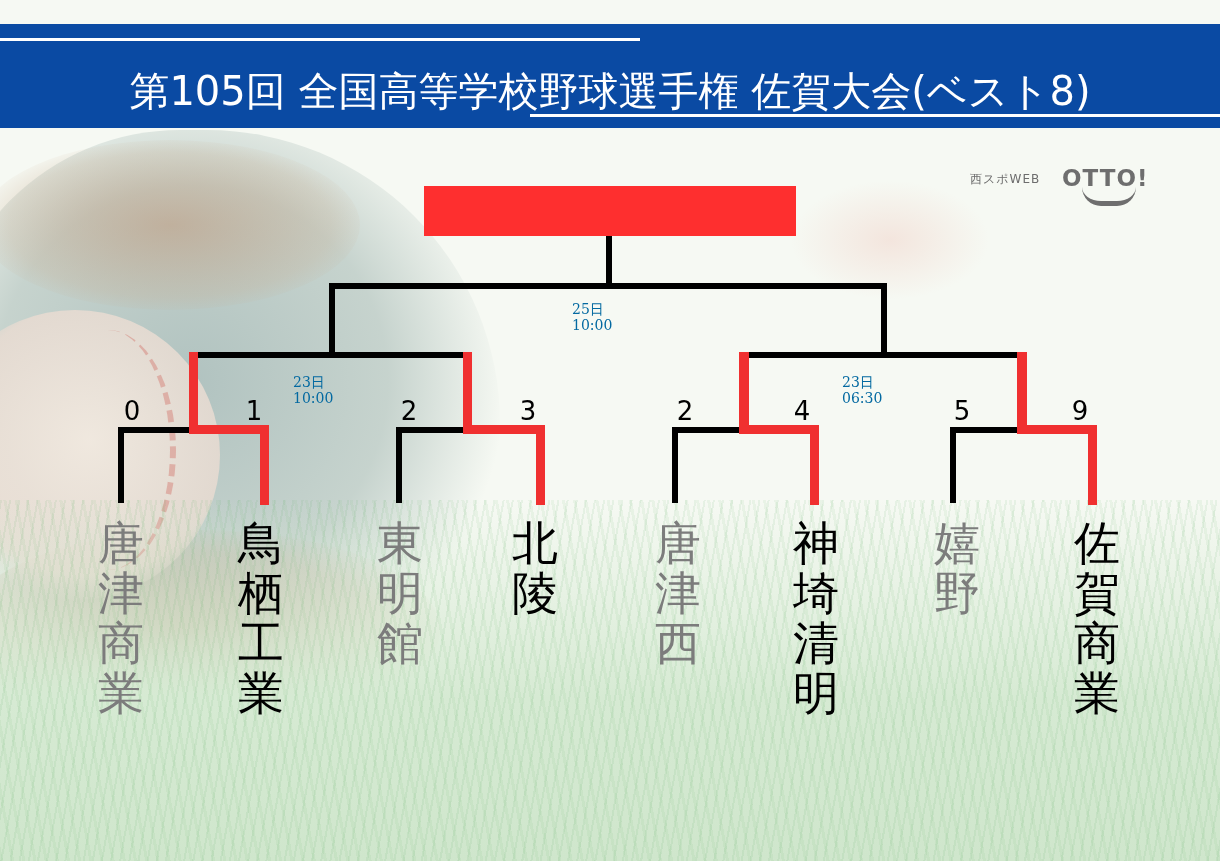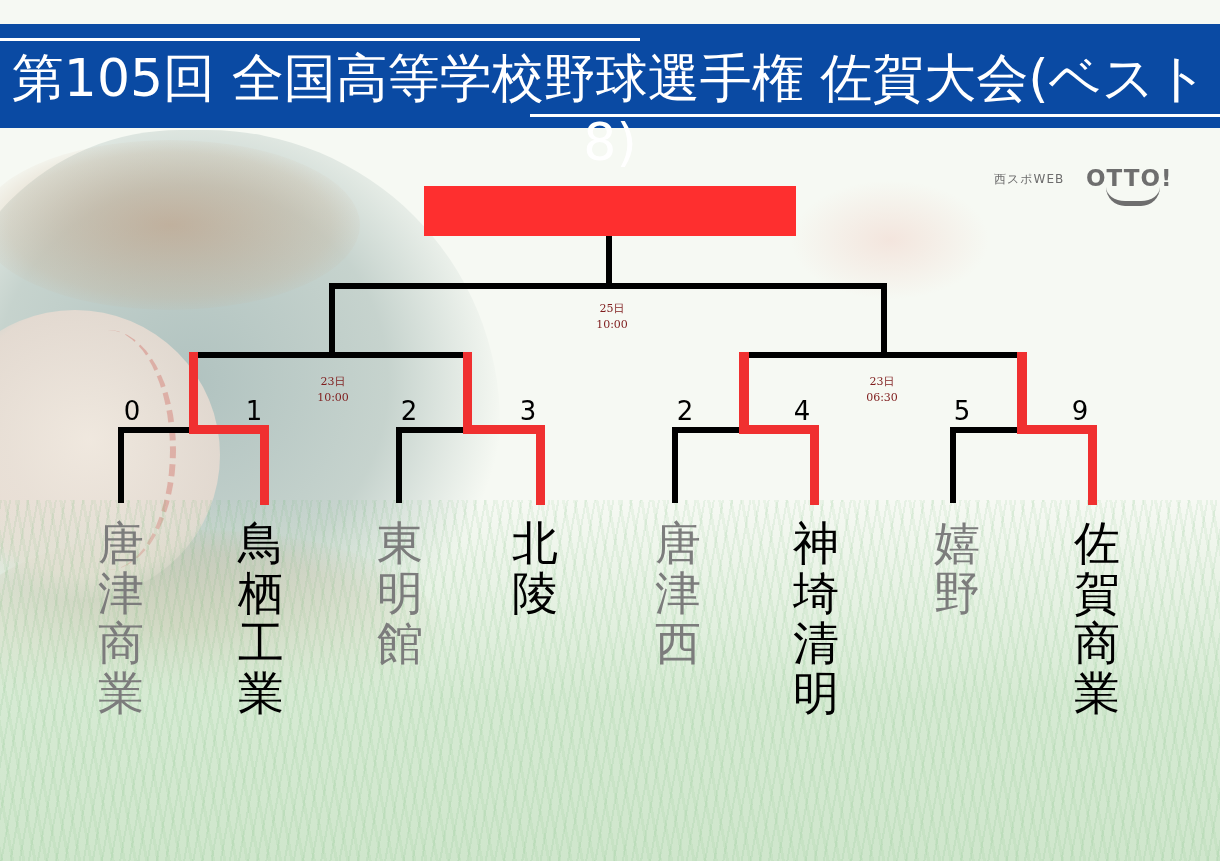--- a/index.html
+++ b/index.html
@@ -45,42 +45,42 @@
   .header-band {
     position:absolute; left:0; top:24px; width:1220px; height:104px; background:#0a4aa3;
   }
   .header-line-top {
     position:absolute; left:0; top:38px; width:640px; height:3px; background:#ffffff;
   }
   .header-line-bottom {
     position:absolute; left:530px; top:114px; width:690px; height:3px; background:#ffffff;
   }
   .header-title {
-    position:absolute; left:0; top:46px; width:1220px; text-align:center;
-    color:#ffffff; font-size:52px; line-height:64px; letter-spacing:0px;
+    position:absolute; left:0; top:59px; width:1220px; text-align:center;
+    color:#ffffff; font-size:40px; line-height:64px; letter-spacing:0px;
     font-family:"DejaVu Sans","Liberation Sans",sans-serif;
   }
 
   
-  .logo { position:absolute; left:970px; top:165px; height:45px; width:200px;margin-left:24px; }
+  .logo { position:absolute; left:970px; top:165px; height:45px; width:200px; }
   .logo-small { position:absolute; left:0; top:6px; font-size:12px; color:#6d6d6d; letter-spacing:1px; }
   .logo-big { position:absolute; left:92px; top:0; font-size:23px; font-weight:bold; color:#6e6e6e; letter-spacing:1px; }
   .logo-smile {
     position:absolute; left:112px; top:22px; width:54px; height:14px;
     border-bottom:5px solid #6e6e6e; border-radius:0 0 30px 30px;
   }
 
   
   .ln { position:absolute; }
   .blk { background:#000; }
   .red { background:#f03030; }
   .champion-box { position:absolute; left:424px; top:186px; width:372px; height:50px; background:#fe2f2f; }
 
   .score { position:absolute; font-size:26px; color:#000; width:40px; text-align:center; line-height:30px; }
-  .sched { position:absolute; font-family:"DejaVu Serif","Liberation Serif",serif; font-size:11px; line-height:16px; text-align:center; color:#7f1d1d; width:80px; }
+  .sched { position:absolute; font-family:"DejaVu Serif","Liberation Serif",serif; font-size:14px; line-height:16px; text-align:left; color:#0369a1; width:80px; }
 
   .team {
     position:absolute; top:518px; width:56px; font-size:46px; line-height:50px;
     text-align:center; font-family:"DejaVu Sans","Liberation Sans",sans-serif;
   }
   .team span { display:block; }
   .winner { color:#000000; }
   .loser { color:#7c7c7c; }
 </style>
 </head>

